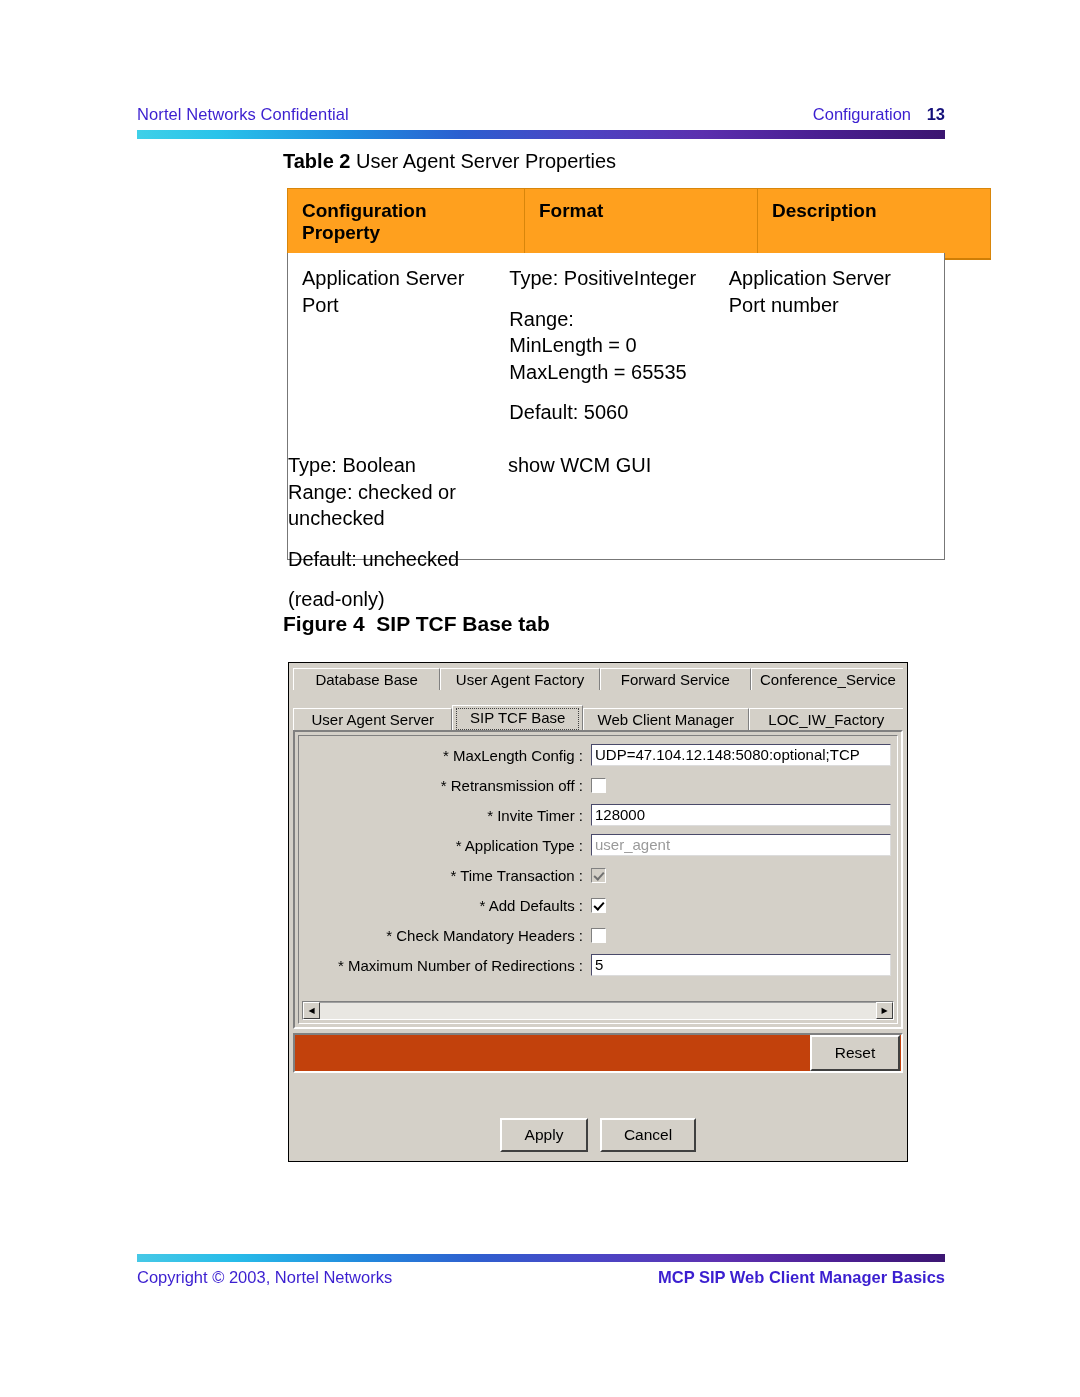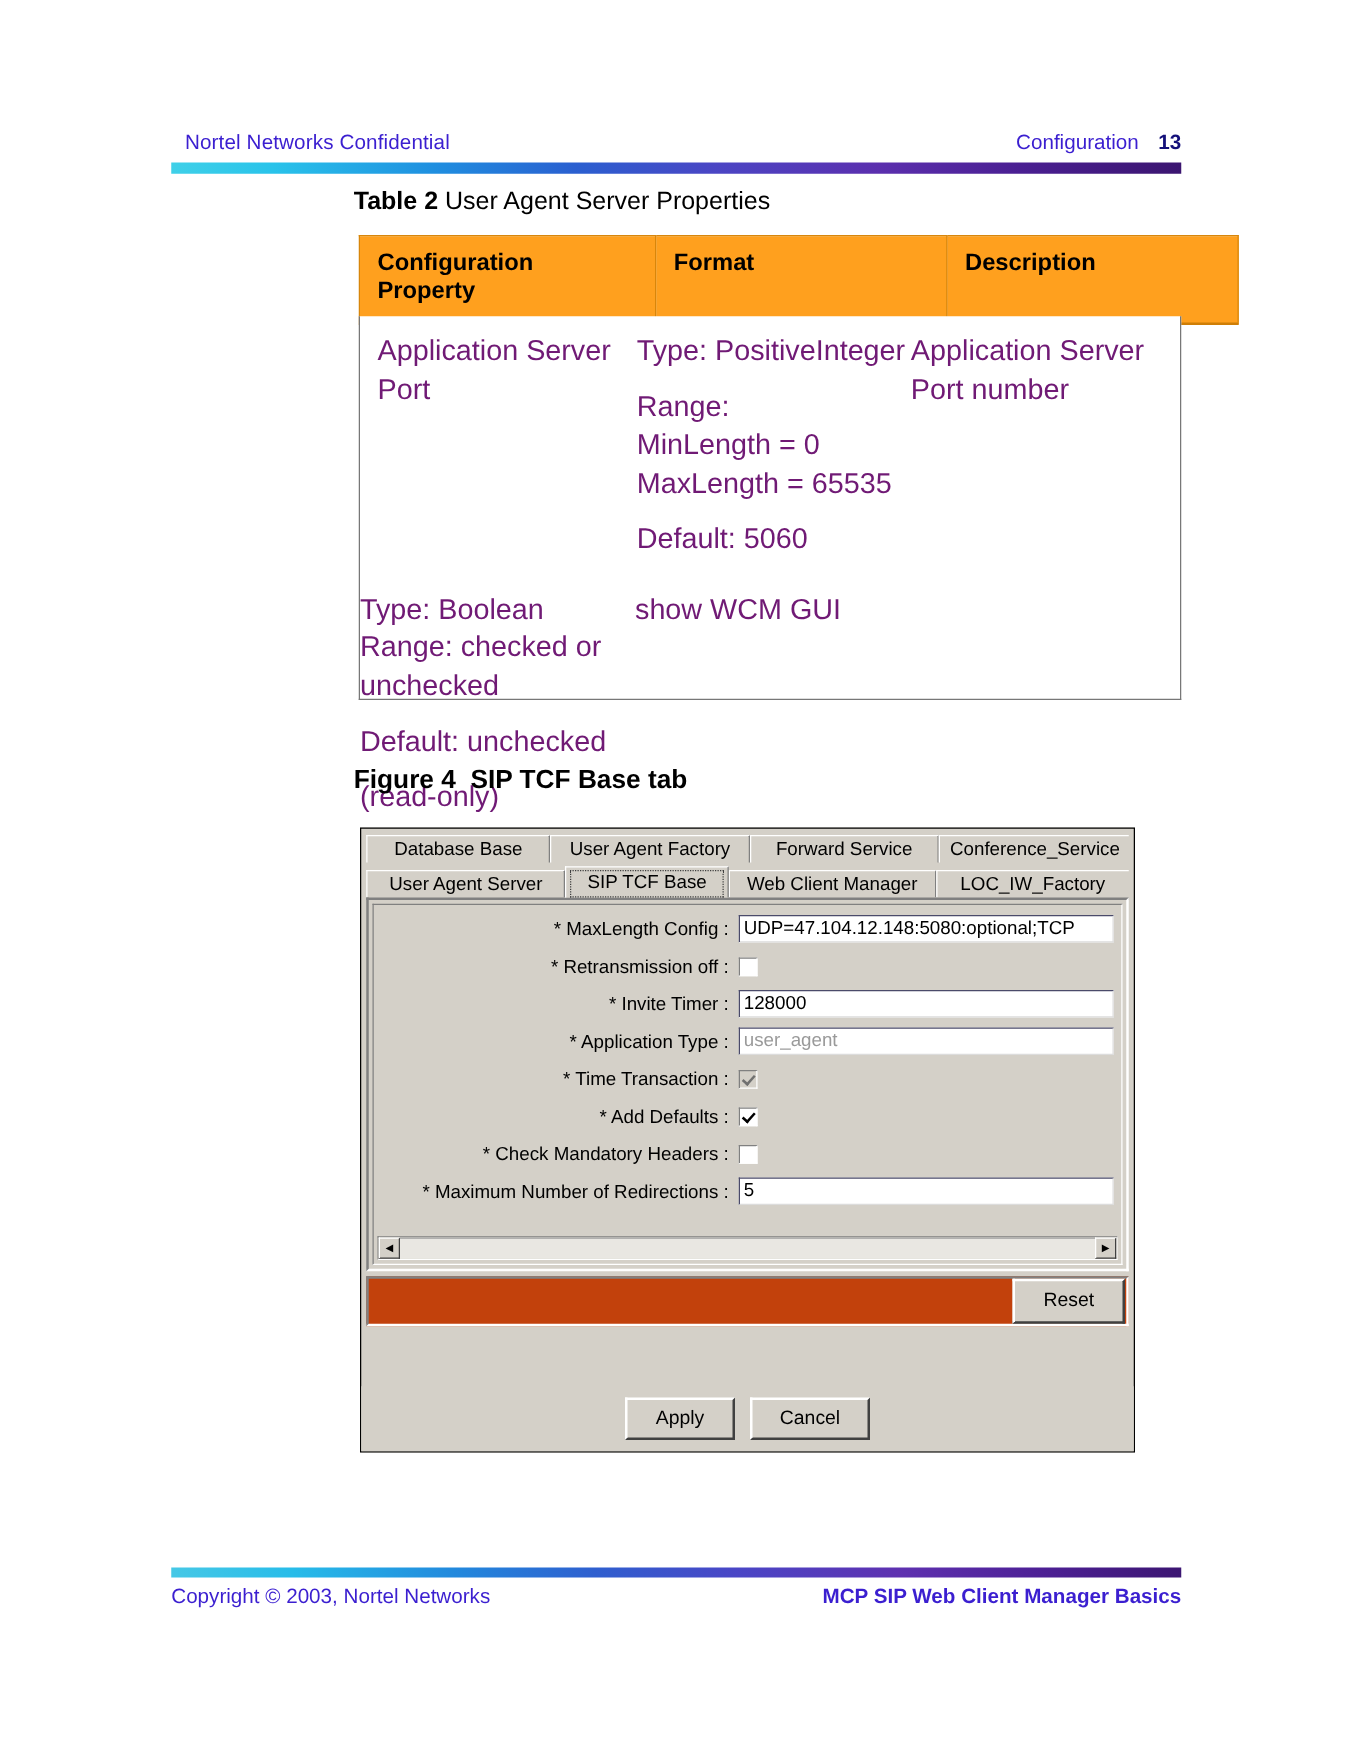--- a/index.html
+++ b/index.html
@@ -18,21 +18,21 @@
   
   .page-header {
     position: absolute;
     left: 137px;
     top: 105px;
     width: 808px;
     height: 34px;
   }
   .hdr-left {
     position: absolute;
-    left: 11px;
+    left: 0;
     top: 0;
     font-size: 16.5px;
     color: #3b1fd0;
     letter-spacing: 0.1px;
   }
   .hdr-right {
     position: absolute;
     right: 34px;
     top: 0;
     font-size: 16.5px;
@@ -109,22 +109,22 @@
     border: 1px solid #777;
     border-top: none;
     box-sizing: border-box;
     background: #fff;
   }
   .brow {
     display: flex;
     padding: 0;
   }
   .bcell {
-    font-size: 23px;
-    color: #701a75;
+    font-size: 20px;
+    color: #000000;
     line-height: 1.33;
   }
   .bcell.c1 { width: 222px; padding-left: 14px; box-sizing: border-box; }
   .bcell.c2 { width: 220px; }
   .bcell.c3 { width: 216px; }
   .pgap { margin-top: 14px; }
 
   
   .fig-caption {
     position: absolute;
@@ -241,21 +241,21 @@
     height: 25px;
     line-height: 23px;
     z-index: 5;
   }
   .tab.sel .focusbox {
     position: absolute;
     left: 3px; right: 3px; top: 2px; bottom: 0;
     border: 1px dotted #404040;
     pointer-events: none;
   }
-  .tab-row.row2 { margin-top: 4px; }
+  .tab-row.row2 { margin-top: 16px; }
 
   
   .form-panel {
     margin: 0 4px;
     border: 2px solid;
     border-color: #808080 #fff #fff #808080;
     background: #d4d0c8;
     height: 299px;
     box-sizing: border-box;
     position: relative;

